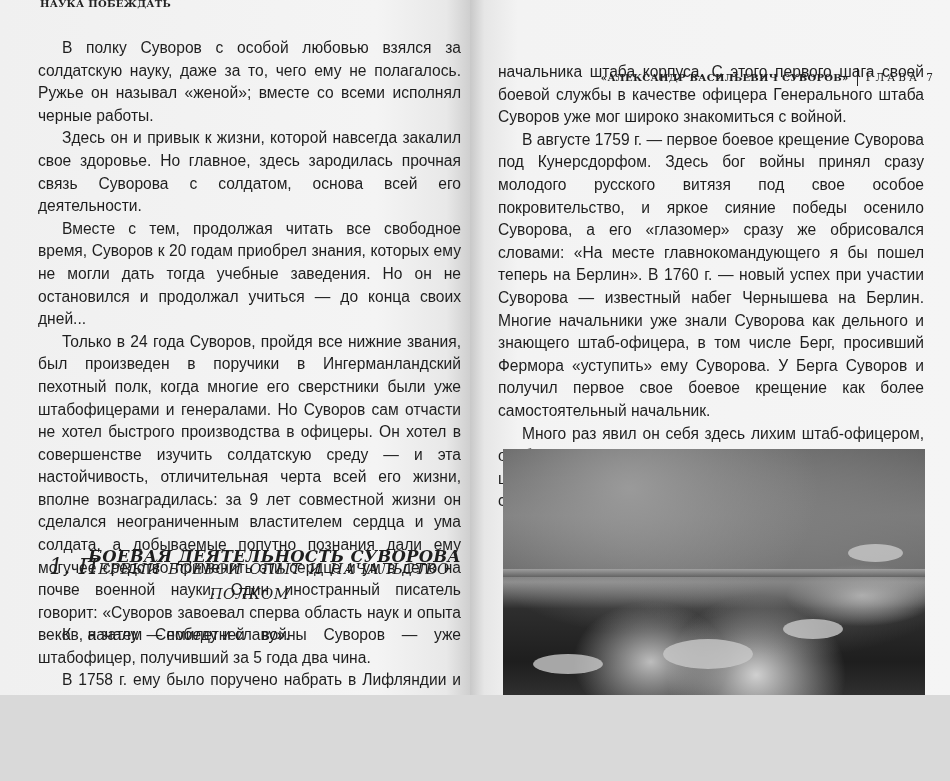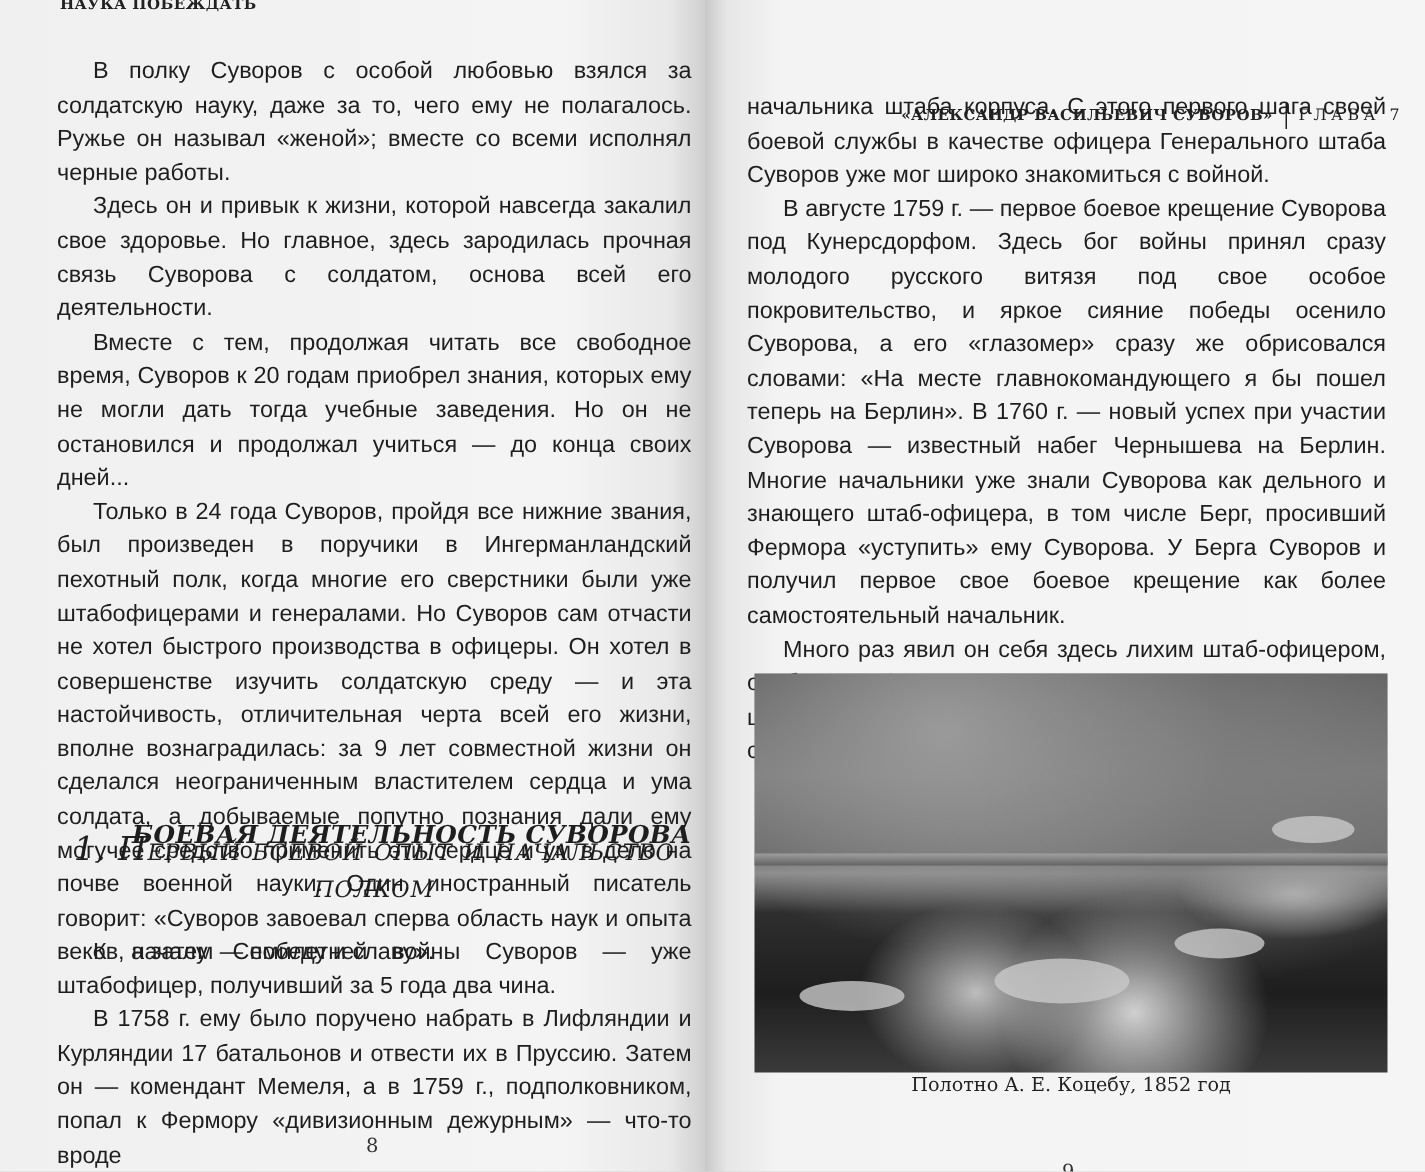--- a/index.html
+++ b/index.html
@@ -3,21 +3,21 @@
 <meta charset="utf-8">
 <style>
   html, body { margin:0; padding:0; }
   body {
     width:950px; height:781px; overflow:hidden; position:relative;
     background:#d9d9d9;
     font-family: "DejaVu Serif", "Liberation Serif", serif;
     color:#1e1e1e;
   }
   .page {
-    position:absolute; top:0; height:781px; overflow:hidden;
+    position:absolute; top:0; height:695px; overflow:hidden;
   }
   .page-left {
     left:0; width:470px;
     background:linear-gradient(to right, #f0f0f0 0%, #f4f4f4 80%, #e8e8e8 95%, #cfcfcf 100%);
   }
   .page-right {
     left:470px; width:480px;
     background:linear-gradient(to right, #c8c8c8 0%, #e6e6e6 3%, #f3f3f3 10%, #f5f5f5 100%);
   }
   .running-head {

